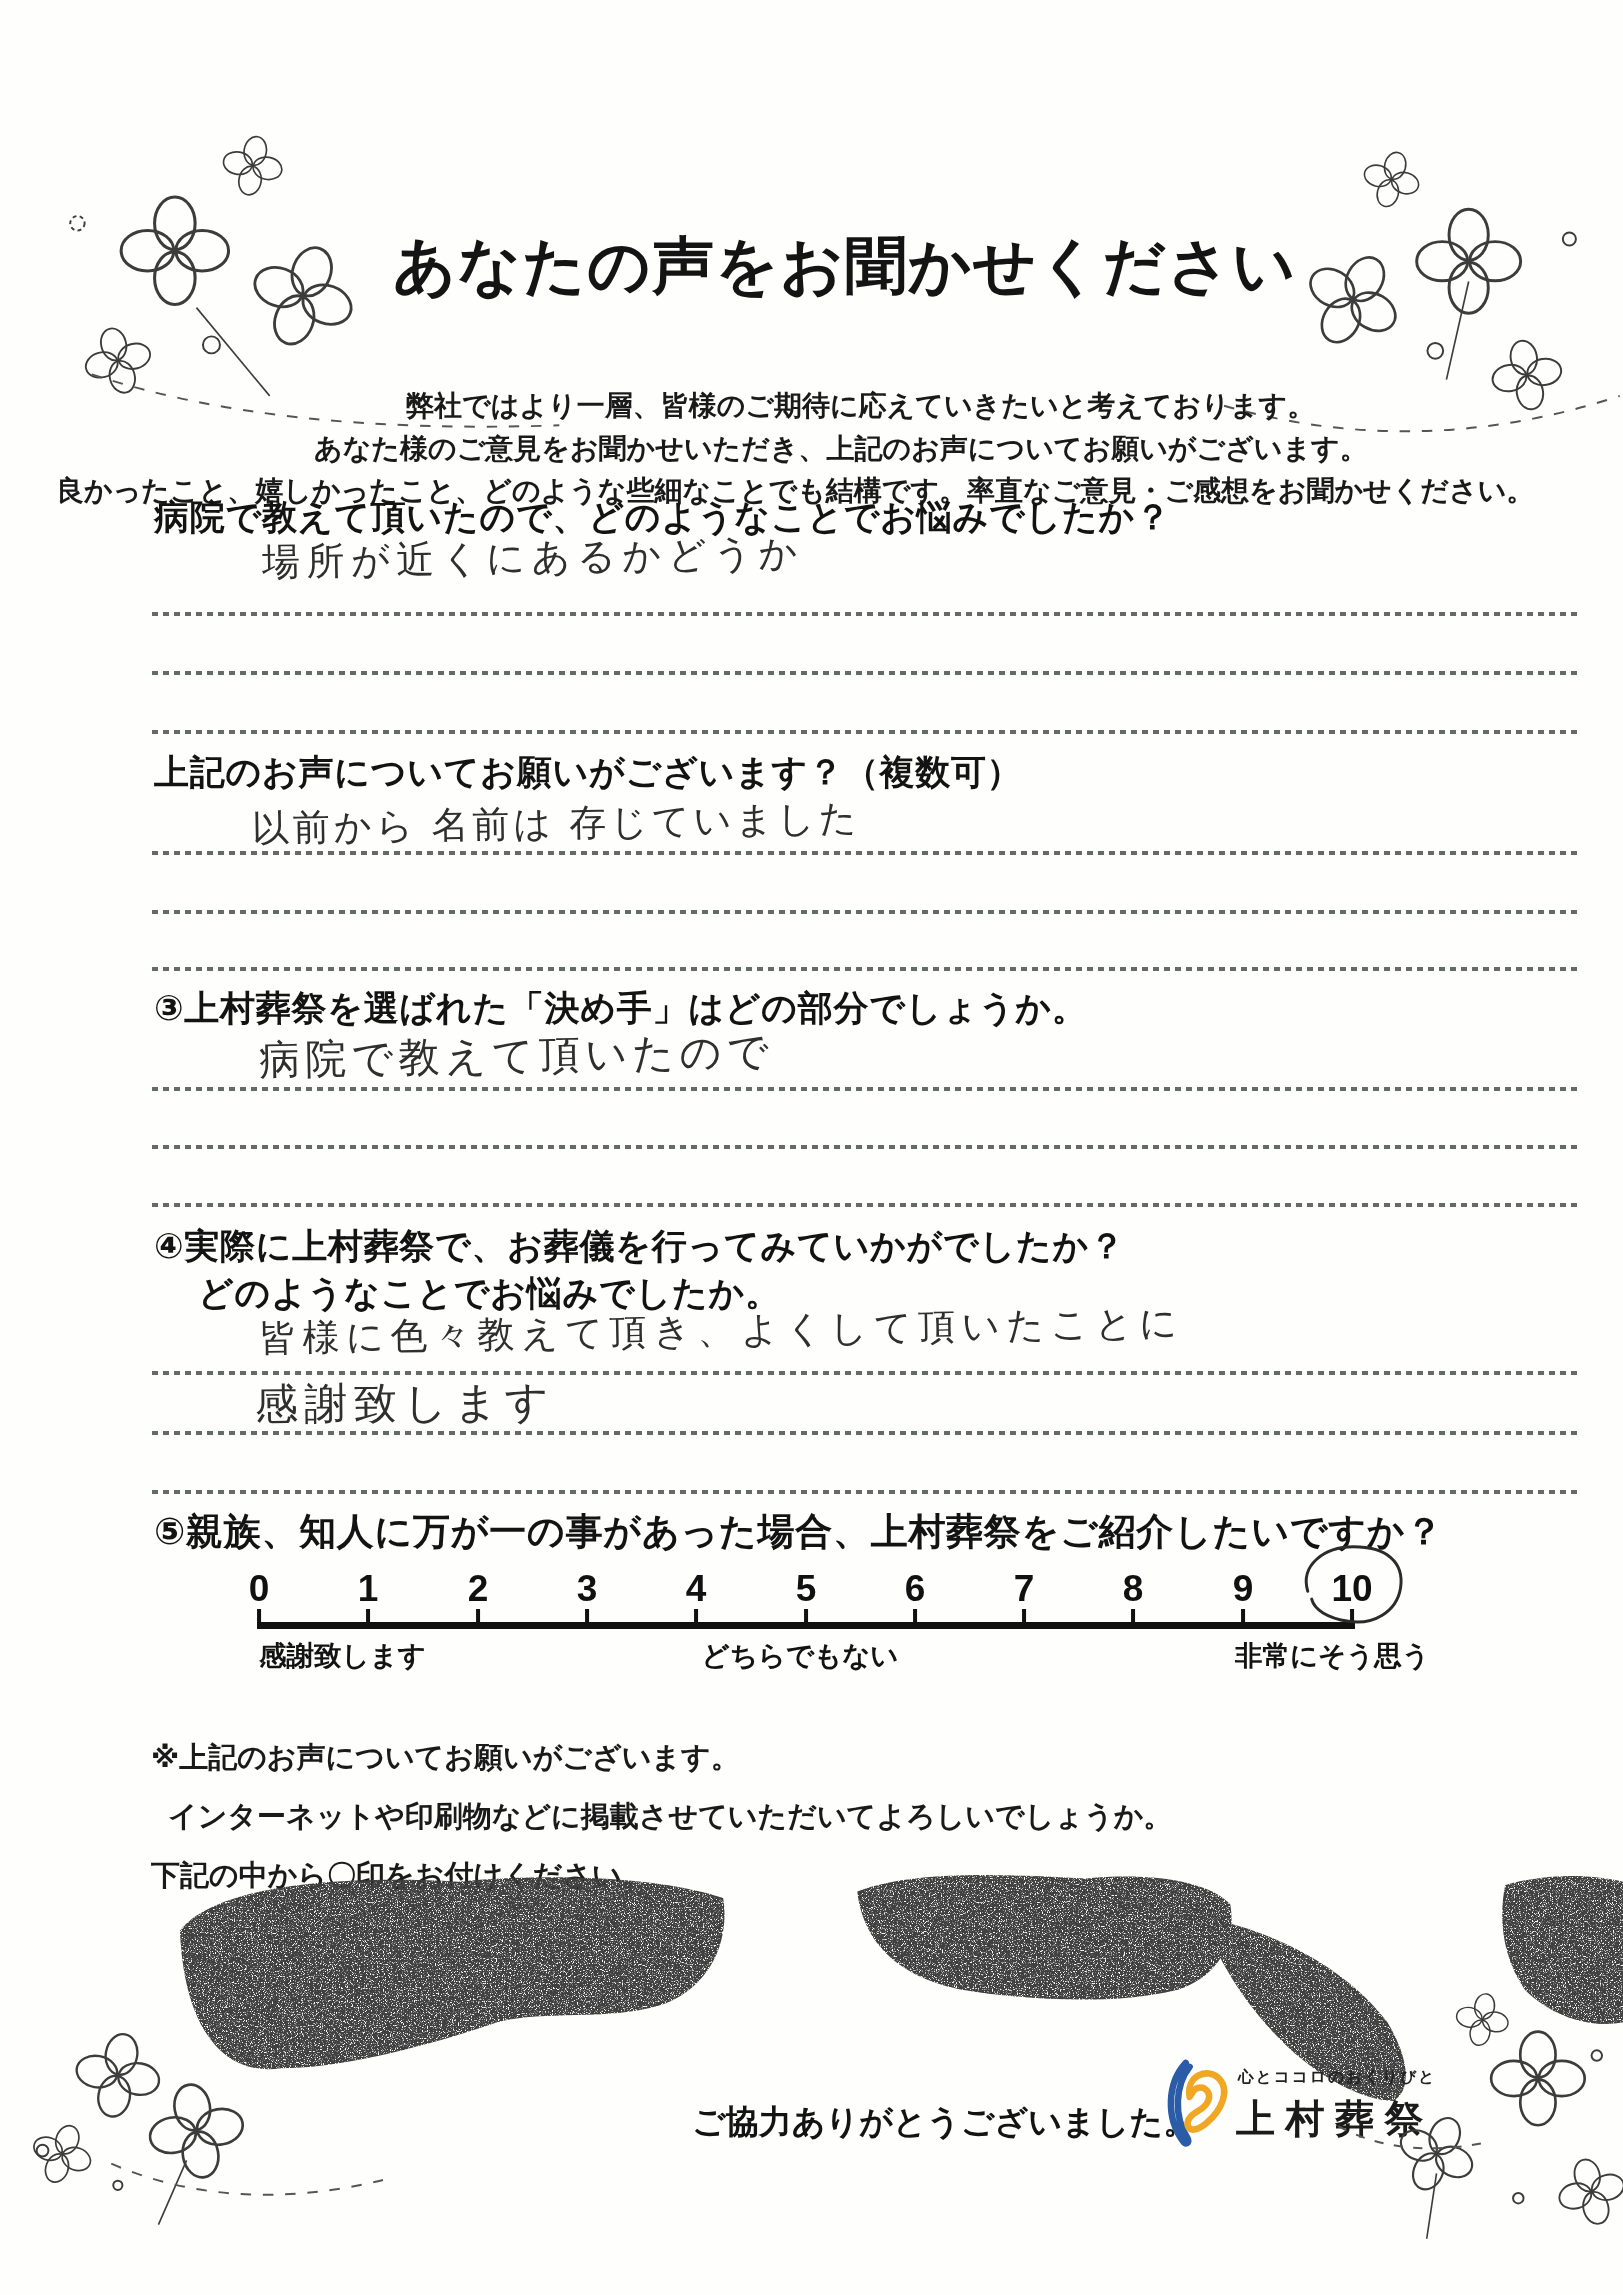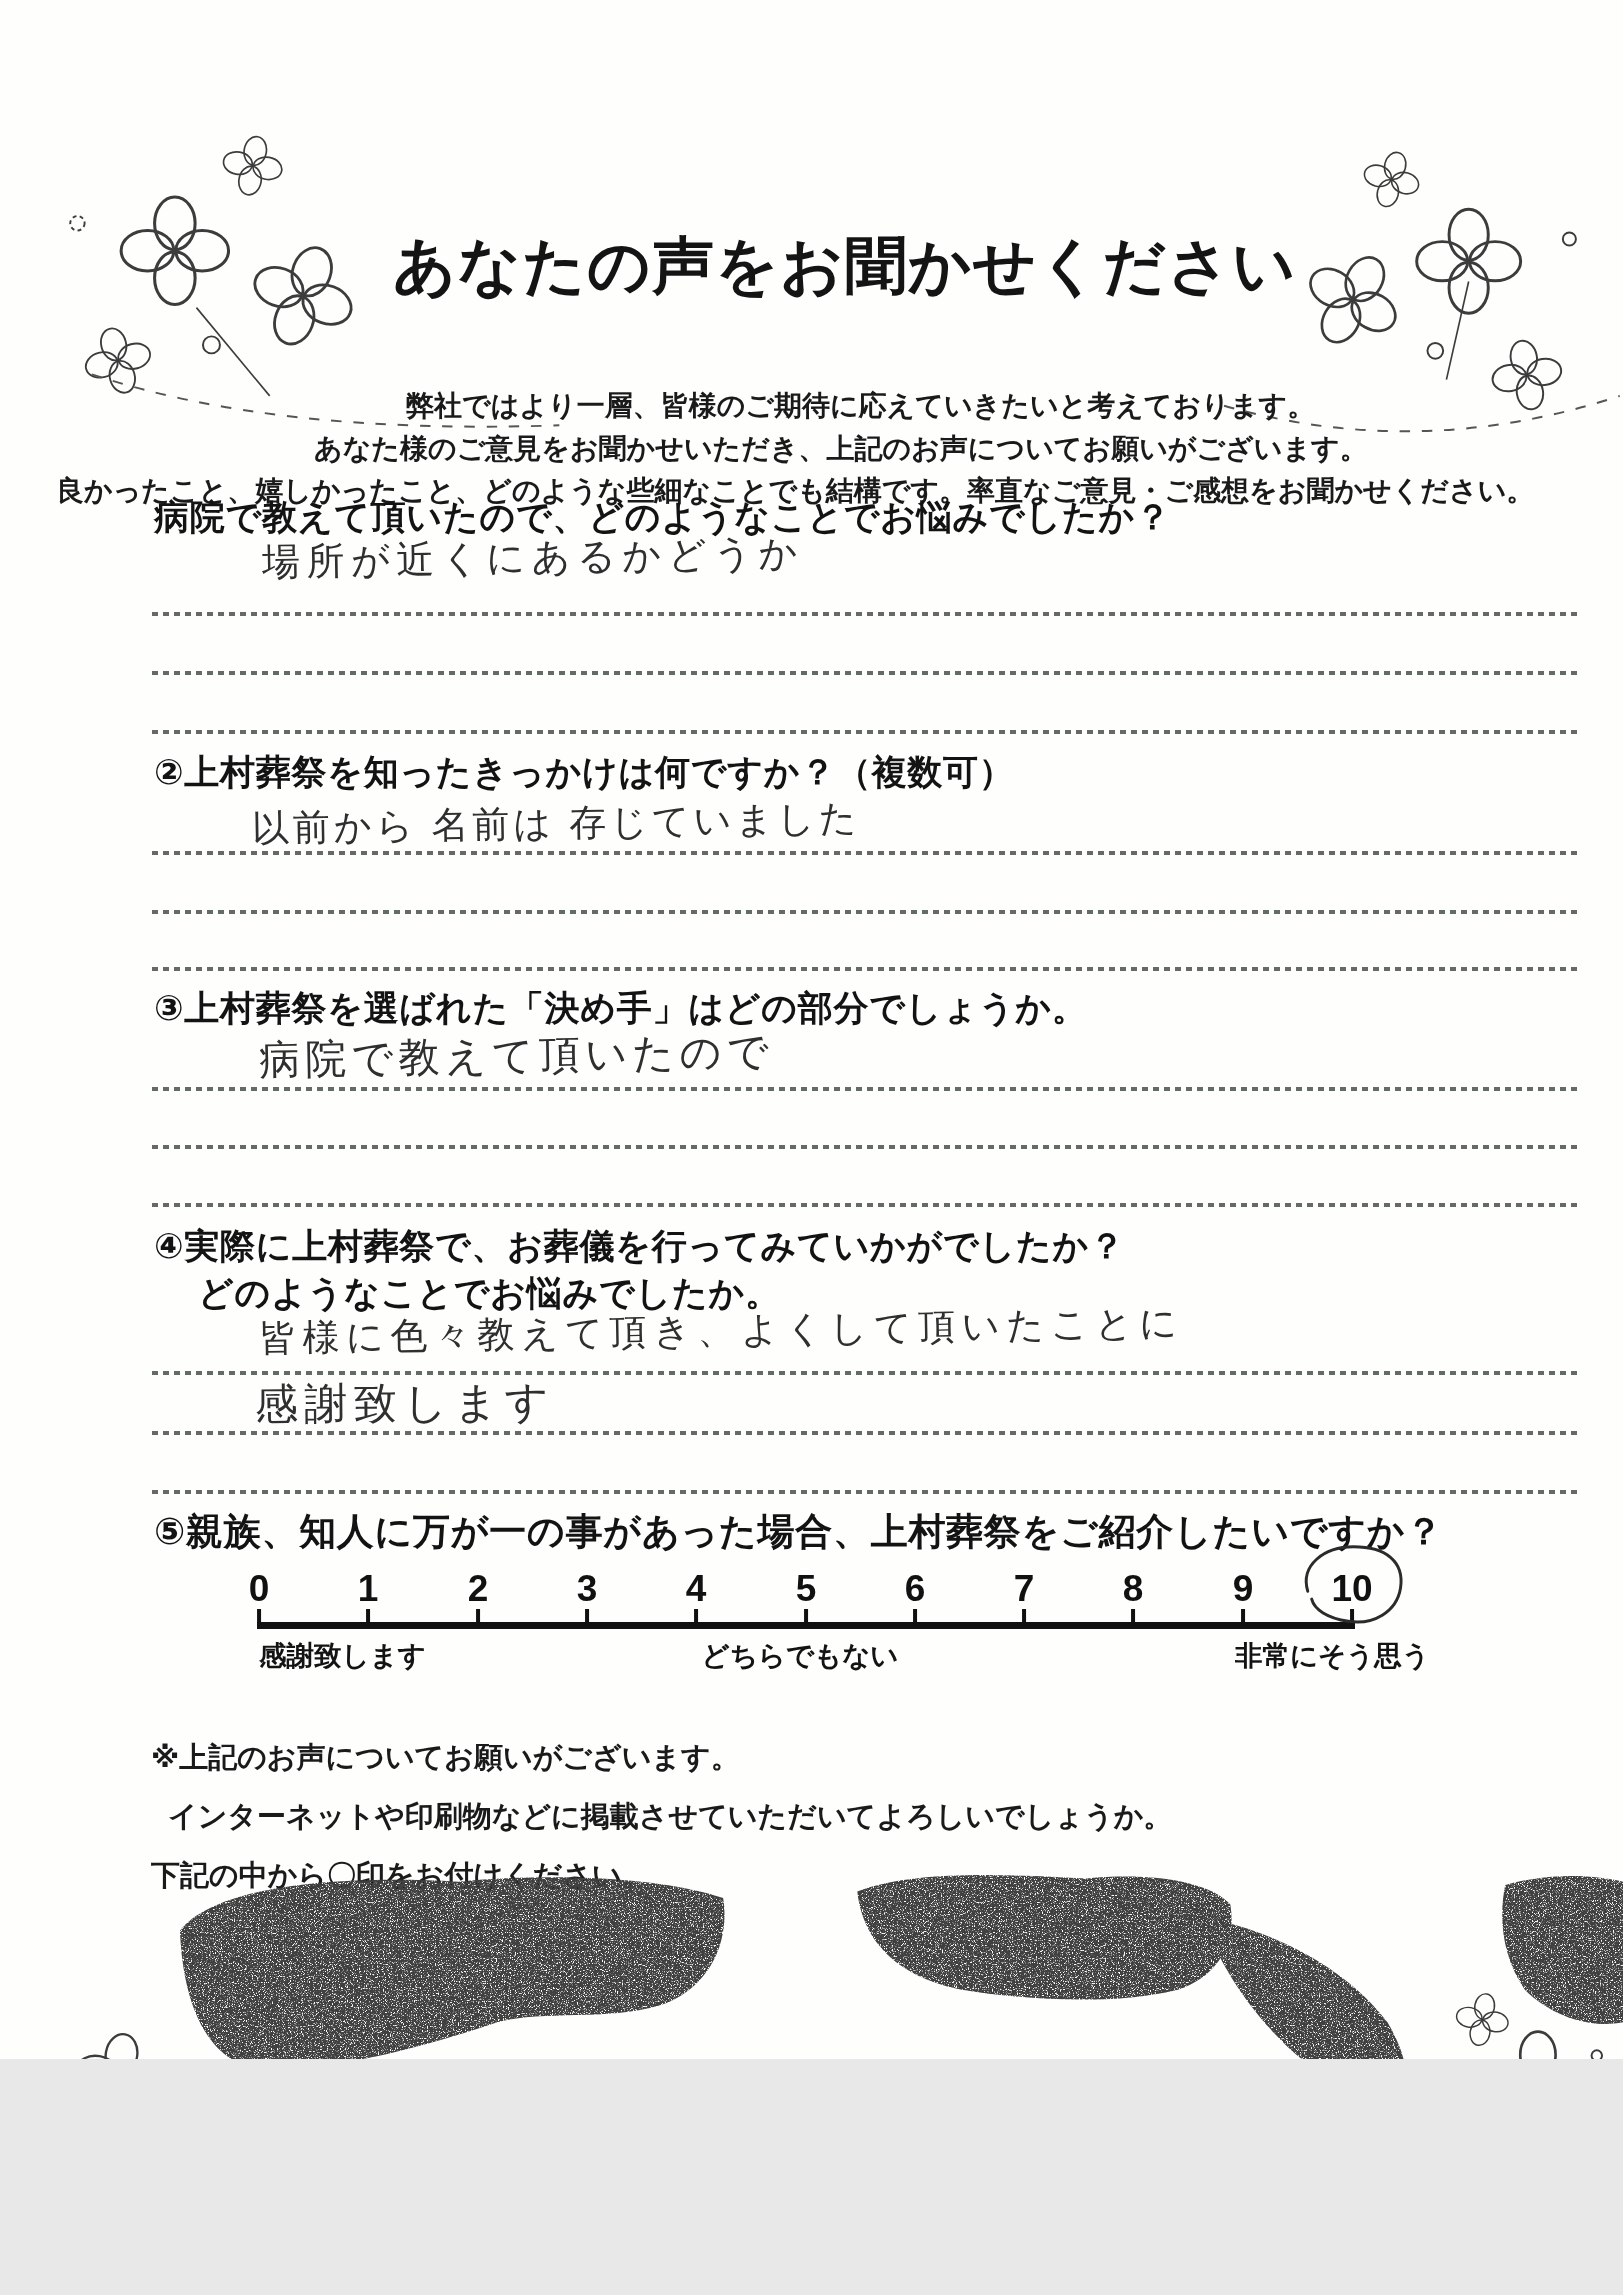--- a/index.html
+++ b/index.html
@@ -1,17 +1,17 @@
 <!DOCTYPE html>
 <html style="font-size:10.5px"><head>
 <meta charset="utf-8">
 <style>
   html,body{margin:0;padding:0;background:#e8e8e8;}
   .page{
-    position:relative;width:1623px;height:2059px;margin:0 auto;
+    position:relative;width:1623px;height:2295px;margin:0 auto;
     background:#fefefdff;overflow:hidden;
     font-family:"Liberation Sans","DejaVu Sans",sans-serif;
     color:#1c1c1c;
   }
   .abs{position:absolute;white-space:nowrap;}
   .title{font-size:62px;font-weight:700;letter-spacing:1.3px;color:#141414;}
   .intro{font-size:28px;font-weight:600;color:#1a1a1a;letter-spacing:0px;margin-top:13px;}
   .q{font-size:35px;font-weight:700;color:#131313;letter-spacing:0.7px;}
   .hw{font-weight:400;color:#2f2f2f;transform:rotate(-1deg);transform-origin:left center;}
   .dotline{
@@ -68,21 +68,21 @@
   <div class="abs intro" style="left:406px;top:374px">弊社ではより一層、皆様のご期待に応えていきたいと考えております。</div>
   <div class="abs intro" style="left:314px;top:417px">あなた様のご意見をお聞かせいただき、上記のお声についてお願いがございます。</div>
   <div class="abs intro" style="left:56px;top:459px">良かったこと、嬉しかったこと、どのような些細なことでも結構です。率直なご意見・ご感想をお聞かせください。</div>
 
   <div class="abs q" style="left:154px;top:494px">病院で教えて頂いたので、どのようなことでお悩みでしたか？</div>
   <div class="abs hw" style="left:262px;top:537px;font-size:38px;letter-spacing:6.5px">場所が近くにあるかどうか</div>
   <div class="dotline" style="top:612px"></div>
   <div class="dotline" style="top:671px"></div>
   <div class="dotline" style="top:730px"></div>
 
-  <div class="abs q" style="left:154px;top:749px">②上村葬祭を知ったきっかけは何ですか？（複数可）</div>
+  <div class="abs q" style="left:154px;top:749px">上記のお声についてお願いがございます？（複数可）</div>
   <div class="abs hw" style="left:252px;top:804px;font-size:37px;letter-spacing:3.9px">以前から 名前は 存じていました</div>
   <div class="dotline" style="top:851px"></div>
   <div class="dotline" style="top:910px"></div>
   <div class="dotline" style="top:967px"></div>
 
   <div class="abs q" style="left:154px;top:985px">③上村葬祭を選ばれた「決め手」はどの部分でしょうか。</div>
   <div class="abs hw" style="left:259px;top:1033px;font-size:41px;letter-spacing:5.2px">病院で教えて頂いたので</div>
   <div class="dotline" style="top:1087px"></div>
   <div class="dotline" style="top:1145px"></div>
   <div class="dotline" style="top:1203px"></div>

